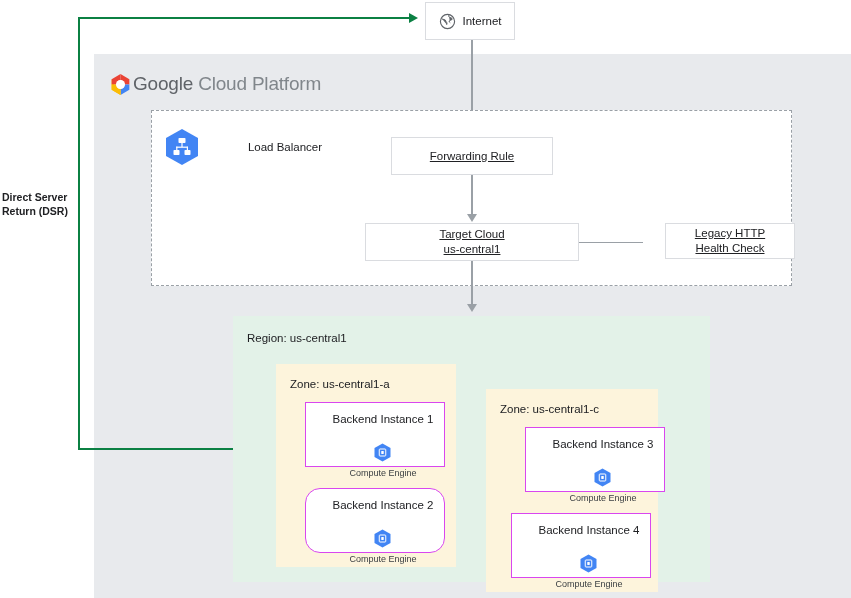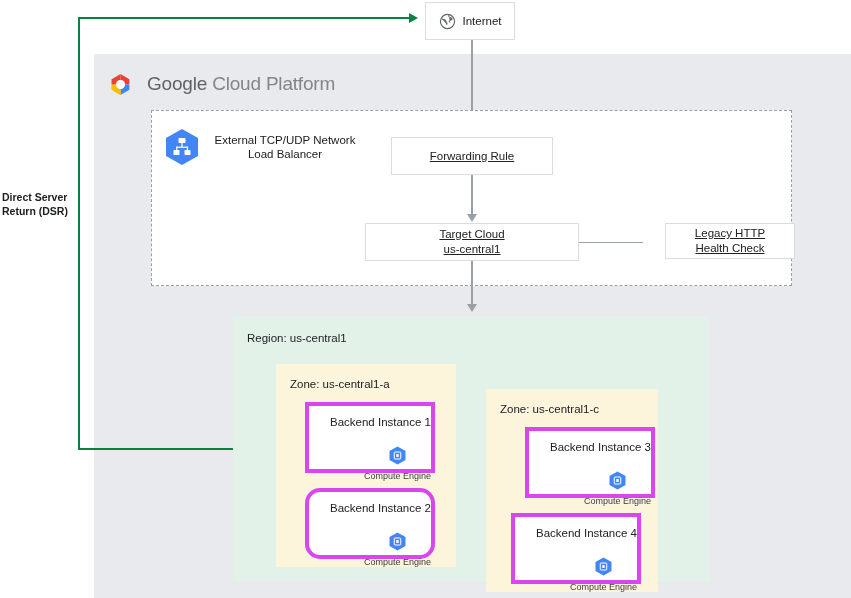--- a/index.html
+++ b/index.html
@@ -24,21 +24,21 @@
 
   
   #gcp-panel {
     left: 94px; top: 54px;
     width: 757px; height: 544px;
     background: #e8eaed;
   }
   #gcp-logo-row {
     left: 108px; top: 70px;
     width: 320px; height: 28px;
-    display: flex; align-items: center; gap: 14px;
+    display: flex; align-items: center; gap: 0;
   }
   .gcp-wordmark {
     font-size: 19px;
     color: #5f6368;
     letter-spacing: -0.2px;
     white-space: nowrap;
   }
   .gcp-wordmark .w2 { color: #80868b; }
 
   
@@ -110,26 +110,27 @@
     position: absolute;
     left: 14px; top: 14px;
     font-size: 11.5px; color: #202124;
     white-space: nowrap;
   }
 
   
   .instance-card {
     position: absolute;
     background: #ffffff;
-    border: 4px solid #d946ef;
+    border: 1px solid #d946ef;
     width: 122px;
     height: 63px;
     display: flex;
     flex-direction: column;
-    align-items: flex-end;
+    align-items: center;
+    padding-left: 16px;
   }
   .instance-title {
     font-size: 11.5px;
     color: #202124;
     margin-top: 10px;
   }
   .instance-divider {
     width: 84px;
     height: 1px;
     background: #e0e0e0;
@@ -222,21 +223,20 @@
           <rect x="8.5" y="22" width="6" height="5" rx="0.8"></rect>
           <rect x="19.5" y="22" width="6" height="5" rx="0.8"></rect>
           <rect x="16.4" y="15" width="1.2" height="4"></rect>
           <rect x="11.2" y="18.6" width="11.6" height="1.2"></rect>
           <rect x="11.2" y="18.6" width="1.2" height="3.4"></rect>
           <rect x="21.8" y="18.6" width="1.2" height="3.4"></rect>
         </g>
       </svg>
     </span>
     <span id="lb-title">
-      <div>External TCP/UDP Network</div>
       <div>Load Balancer</div>
     </span>
   </div>
 
   <div id="forwarding-rule-box" class="abs node">
     <span>Forwarding Rule</span>
   </div>
 
   <div class="vline" style="left:471px; top:175px; height:40px;"></div>
   <div class="arrowhead-down" style="left:467px; top:214px;"></div>

